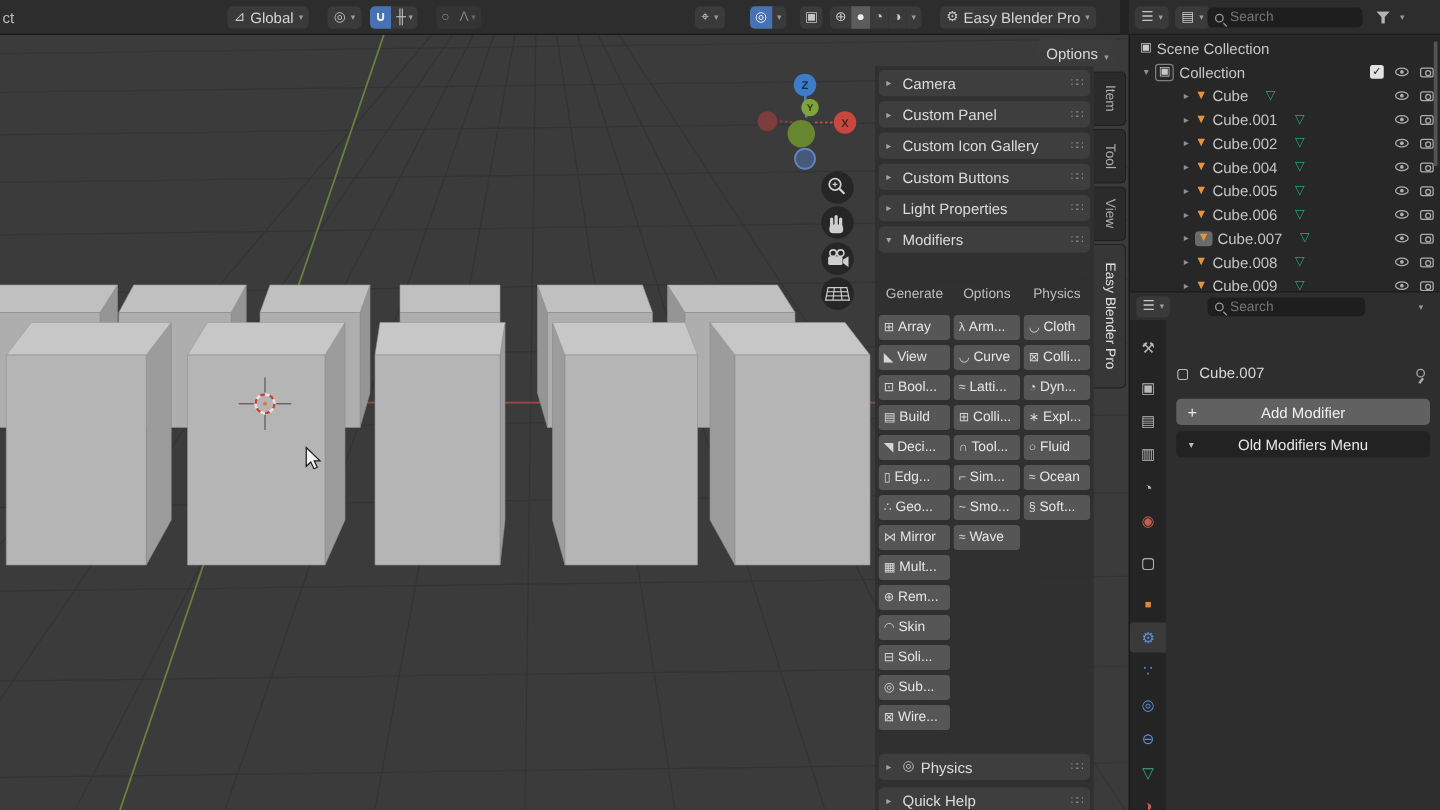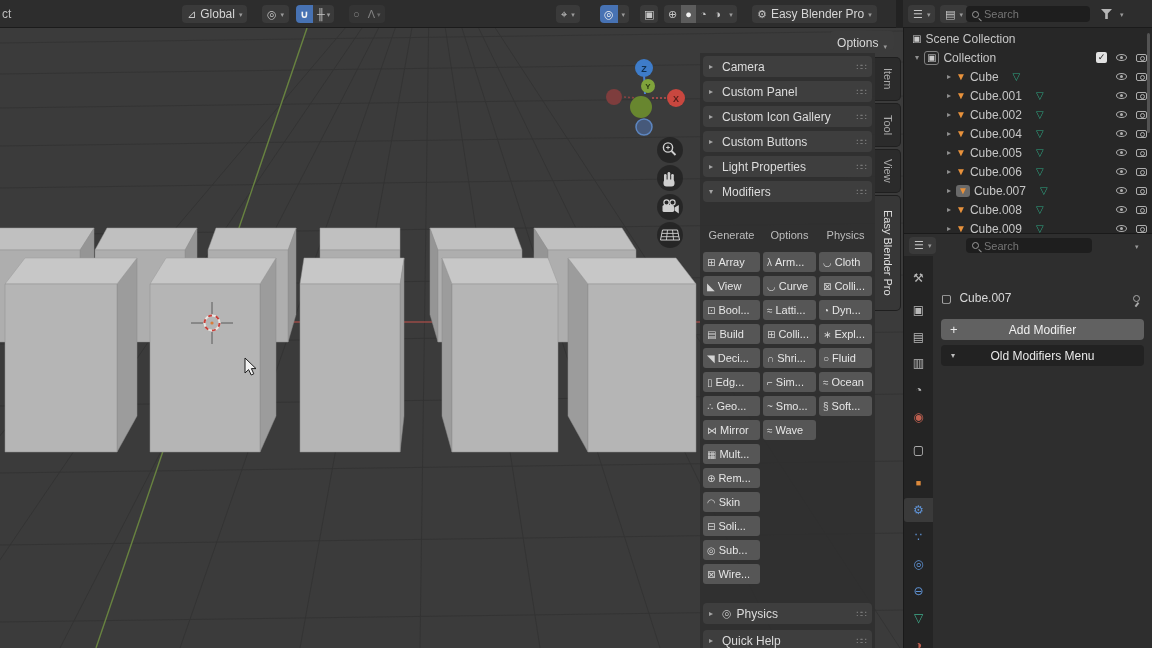--- a/index.html
+++ b/index.html
@@ -464,21 +464,21 @@
         <div class="modbtn" style="left: 63px; width: 53px; top: 247px;">
           <span class="micon">≈</span>
           <span>Latti...</span>
         </div>
         <div class="modbtn" style="left: 63px; width: 53px; top: 271px;">
           <span class="micon">⊞</span>
           <span>Colli...</span>
         </div>
         <div class="modbtn" style="left: 63px; width: 53px; top: 295px;">
           <span class="micon">∩</span>
-          <span>Shri...</span>
+          <span>Tool...</span>
         </div>
         <div class="modbtn" style="left: 63px; width: 53px; top: 319px;">
           <span class="micon">⌐</span>
           <span>Sim...</span>
         </div>
         <div class="modbtn" style="left: 63px; width: 53px; top: 343px;">
           <span class="micon">~</span>
           <span>Smo...</span>
         </div>
         <div class="modbtn" style="left: 63px; width: 53px; top: 367px;">

